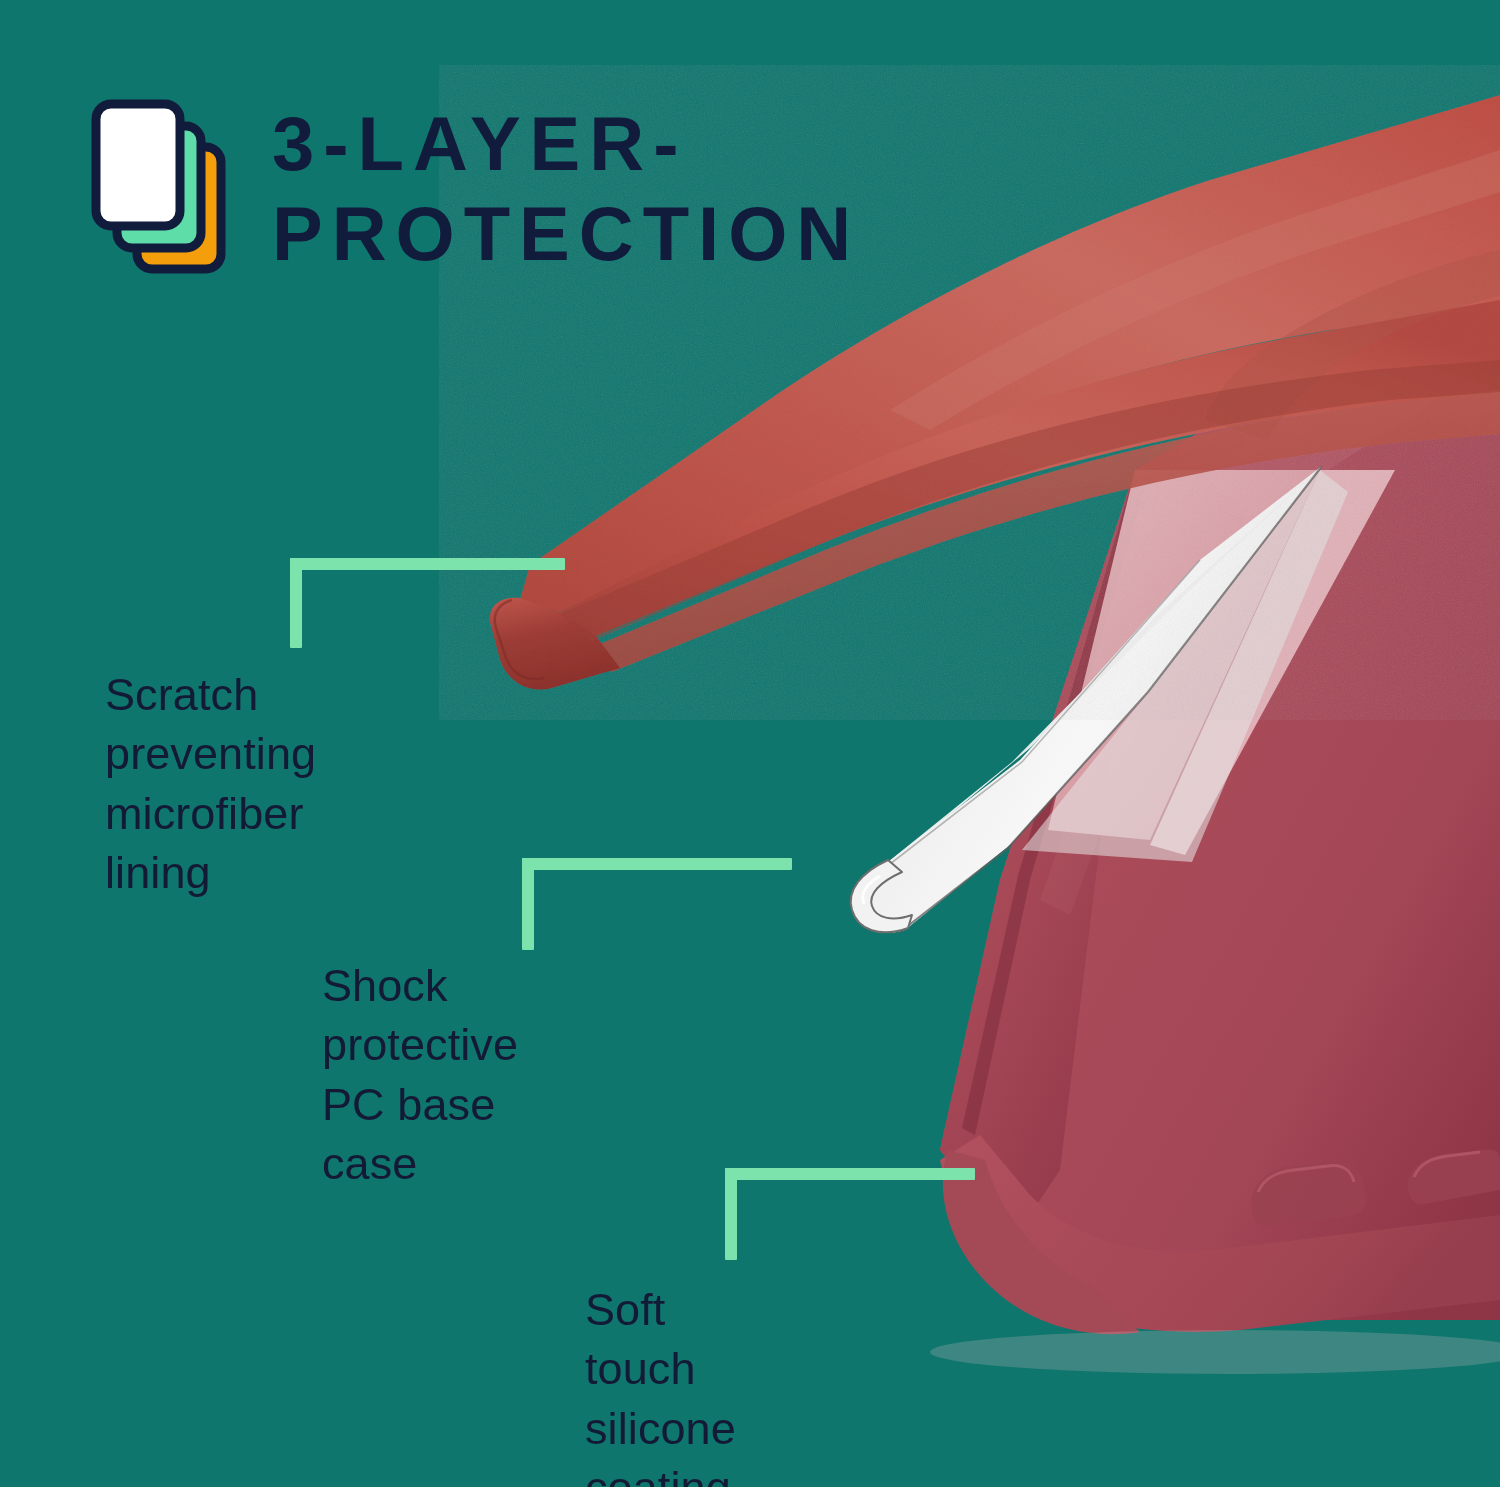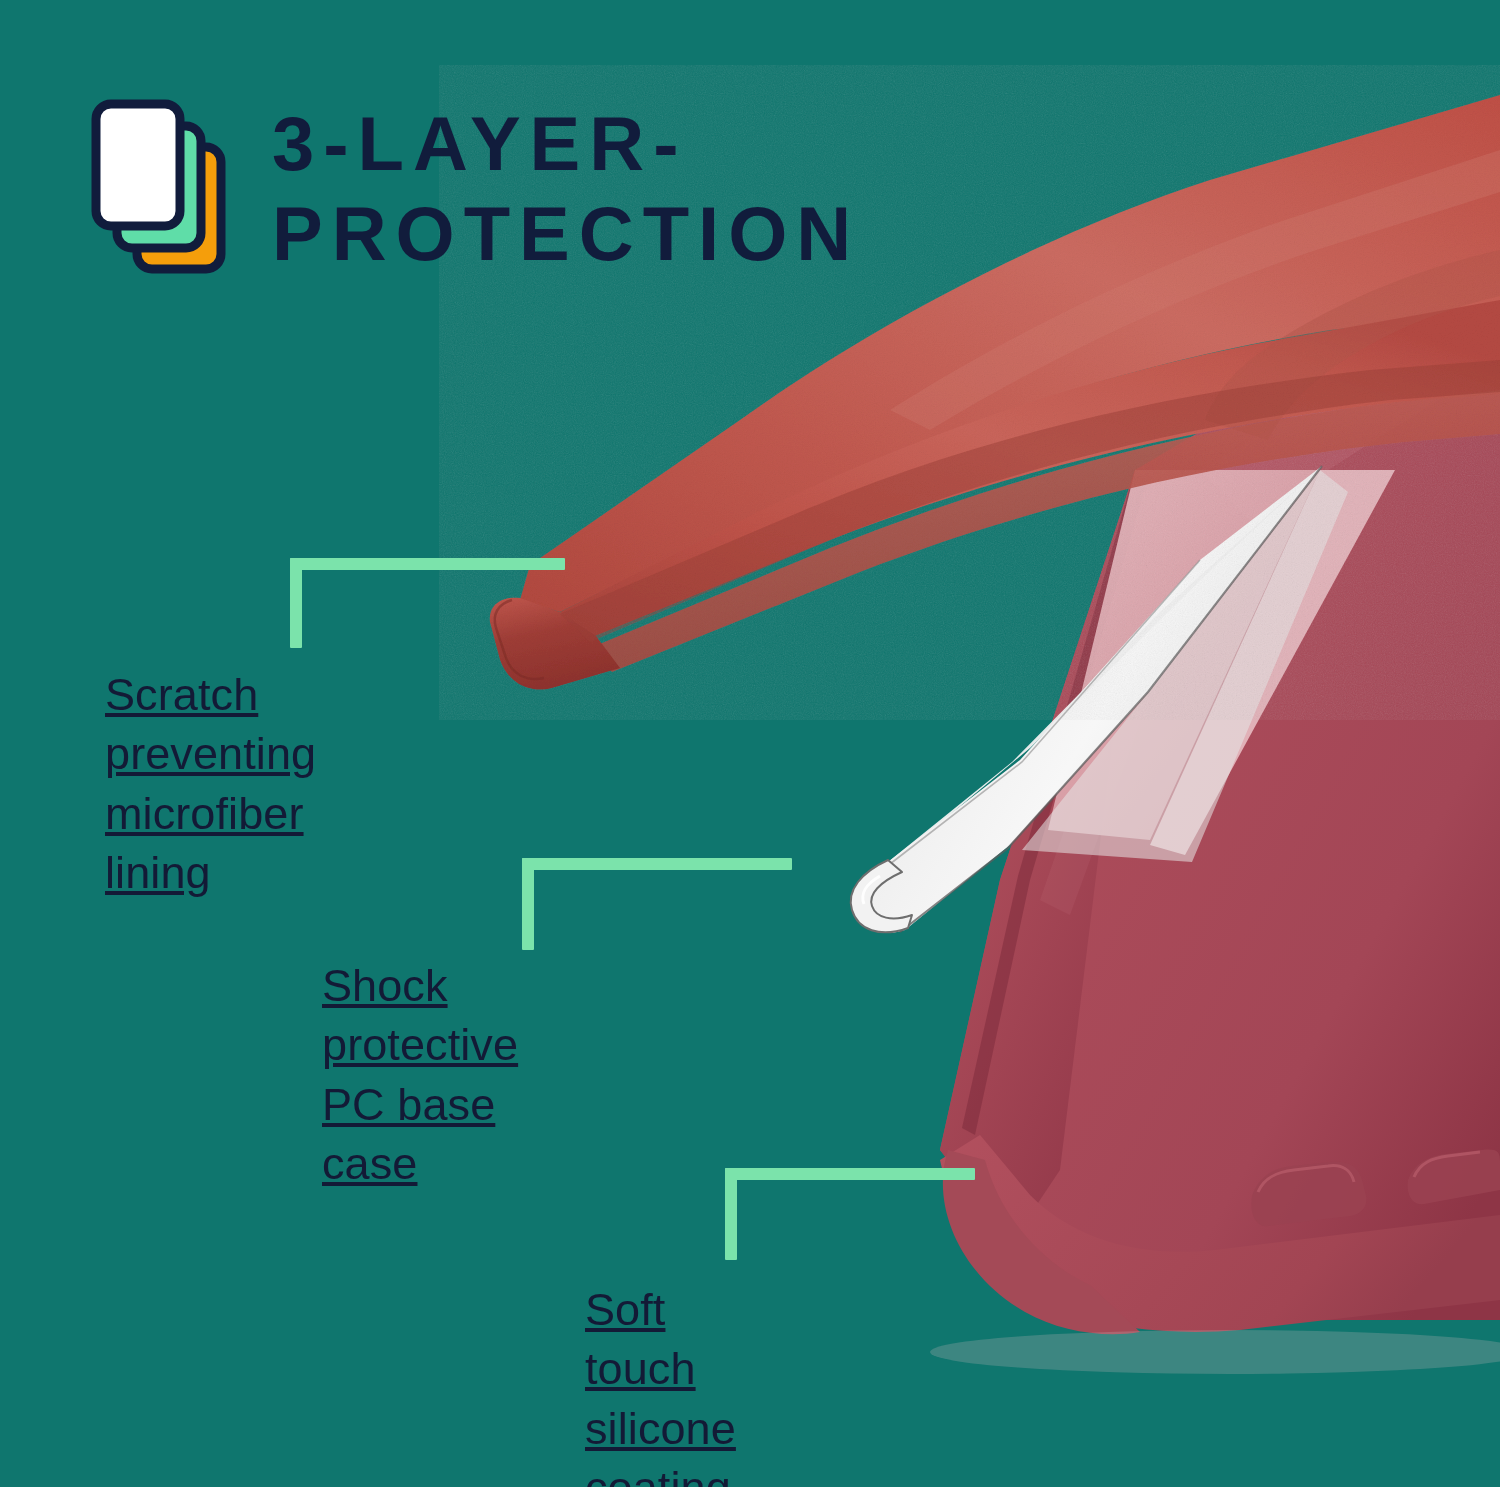--- a/index.html
+++ b/index.html
@@ -66,21 +66,21 @@
     background:#7BE3AB;
     border-radius:1px;
   }
 
   #callout-1 { left:105px; top:558px; }
   #callout-1 .leader { left:185px; top:0; width:275px; height:90px; }
   #callout-2 { left:322px; top:858px; }
   #callout-2 .leader { left:200px; top:0; width:270px; height:92px; }
   #callout-3 { left:585px; top:1168px; }
   #callout-3 .leader { left:140px; top:0; width:250px; height:92px; }
-  .callout .ctext { position:absolute; left:0; white-space:pre-line;text-decoration:underline; }
+  .callout .ctext { position:absolute; left:0; white-space:pre-line; }
   #callout-1 .ctext { top:107px; }
   #callout-2 .ctext { top:98px; }
   #callout-3 .ctext { top:112px; }
 </style>
 </head>
 <body>
 
 <div id="canvas">
 
   <svg id="product" viewBox="0 0 1500 1500" aria-hidden="true">

